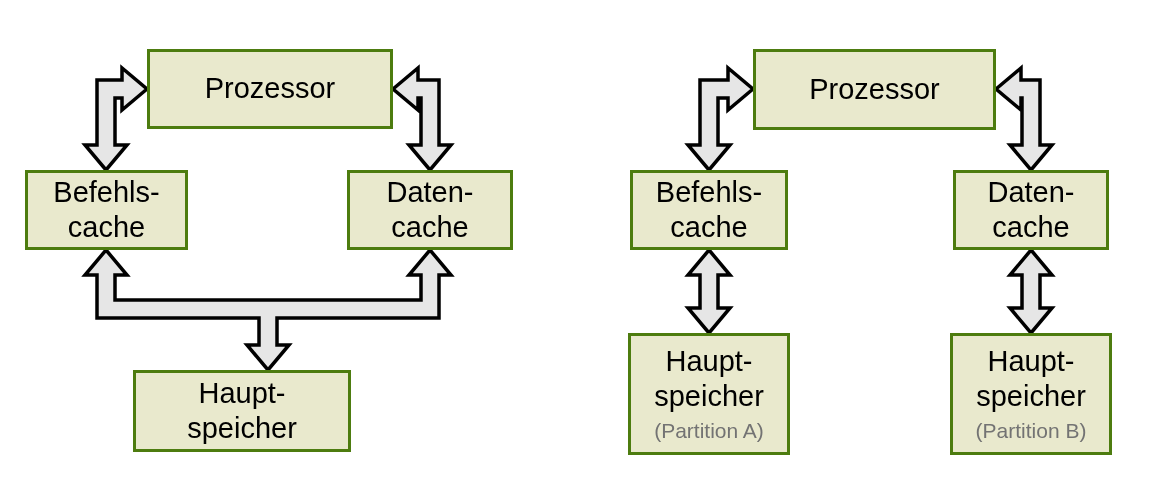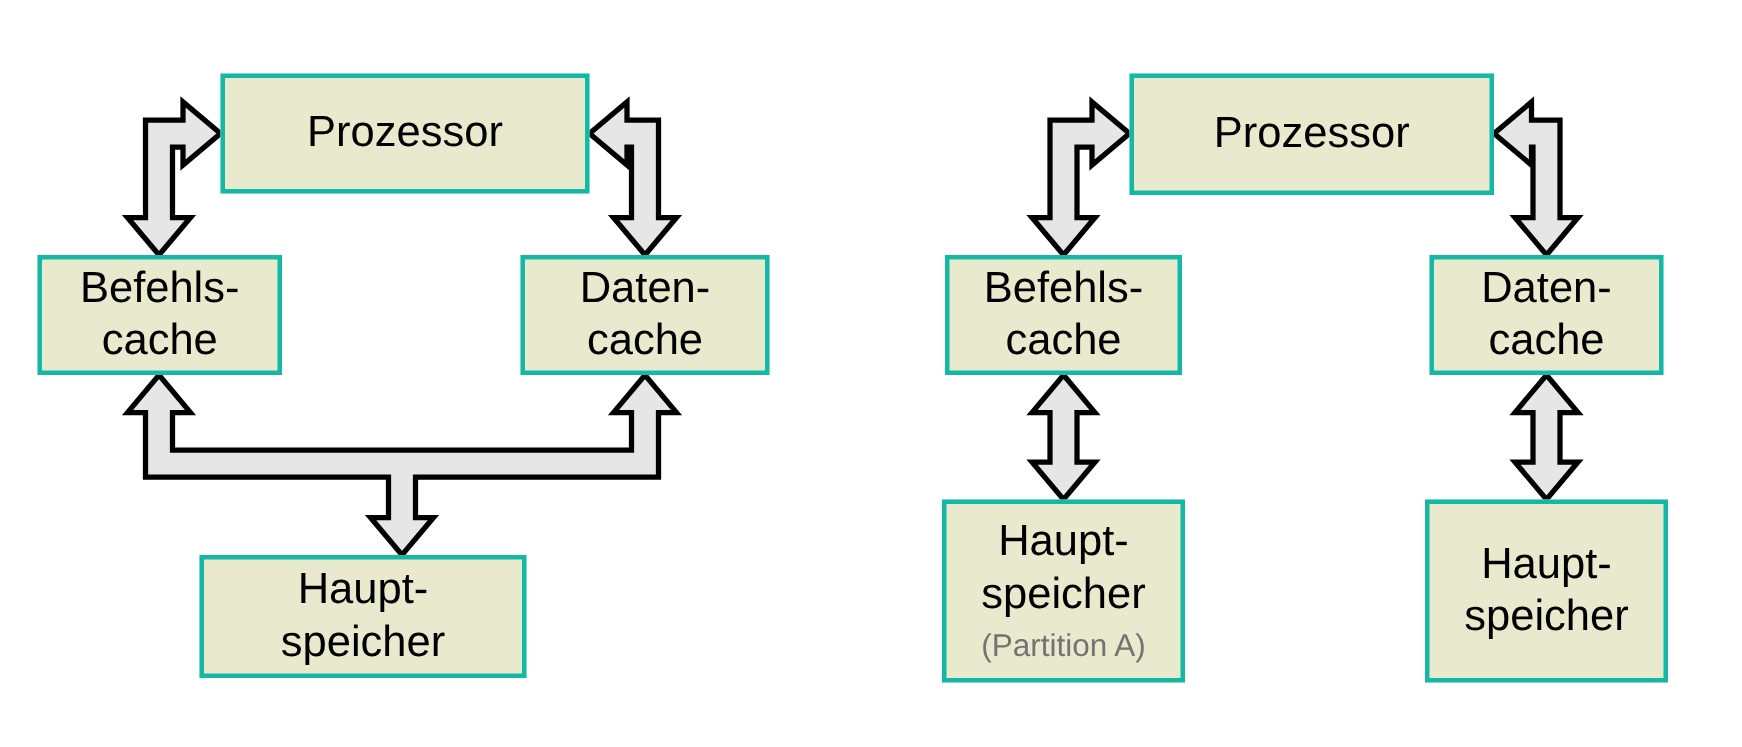--- a/index.html
+++ b/index.html
@@ -22,21 +22,21 @@
     height: 498px;
   }
   #arrow-layer path {
     stroke: #000000;
     stroke-width: 3.5;
     stroke-linejoin: miter;
   }
   .box {
     position: absolute;
     box-sizing: border-box;
-    border: 3px solid #14b8a6;
+    border: 3px solid #4d7c0f;
     display: flex;
     flex-direction: column;
     align-items: center;
     justify-content: center;
     text-align: center;
     color: #000000;
   }
   .box .label {
     font-size: 29px;
     line-height: 1.22;
@@ -111,15 +111,16 @@
 cache</span>
   </div>
   <div class="box" id="box-r-haupt-a" style="background-color: rgb(233, 233, 205);">
     <span class="label">Haupt-
 speicher</span>
     <span class="sub">(Partition A)</span>
   </div>
   <div class="box" id="box-r-haupt-b" style="background-color: rgb(233, 233, 205);">
     <span class="label">Haupt-
 speicher</span>
+    <span class="sub">(Partition B)</span>
   </div>
 
 </div>
 
 </body></html>

